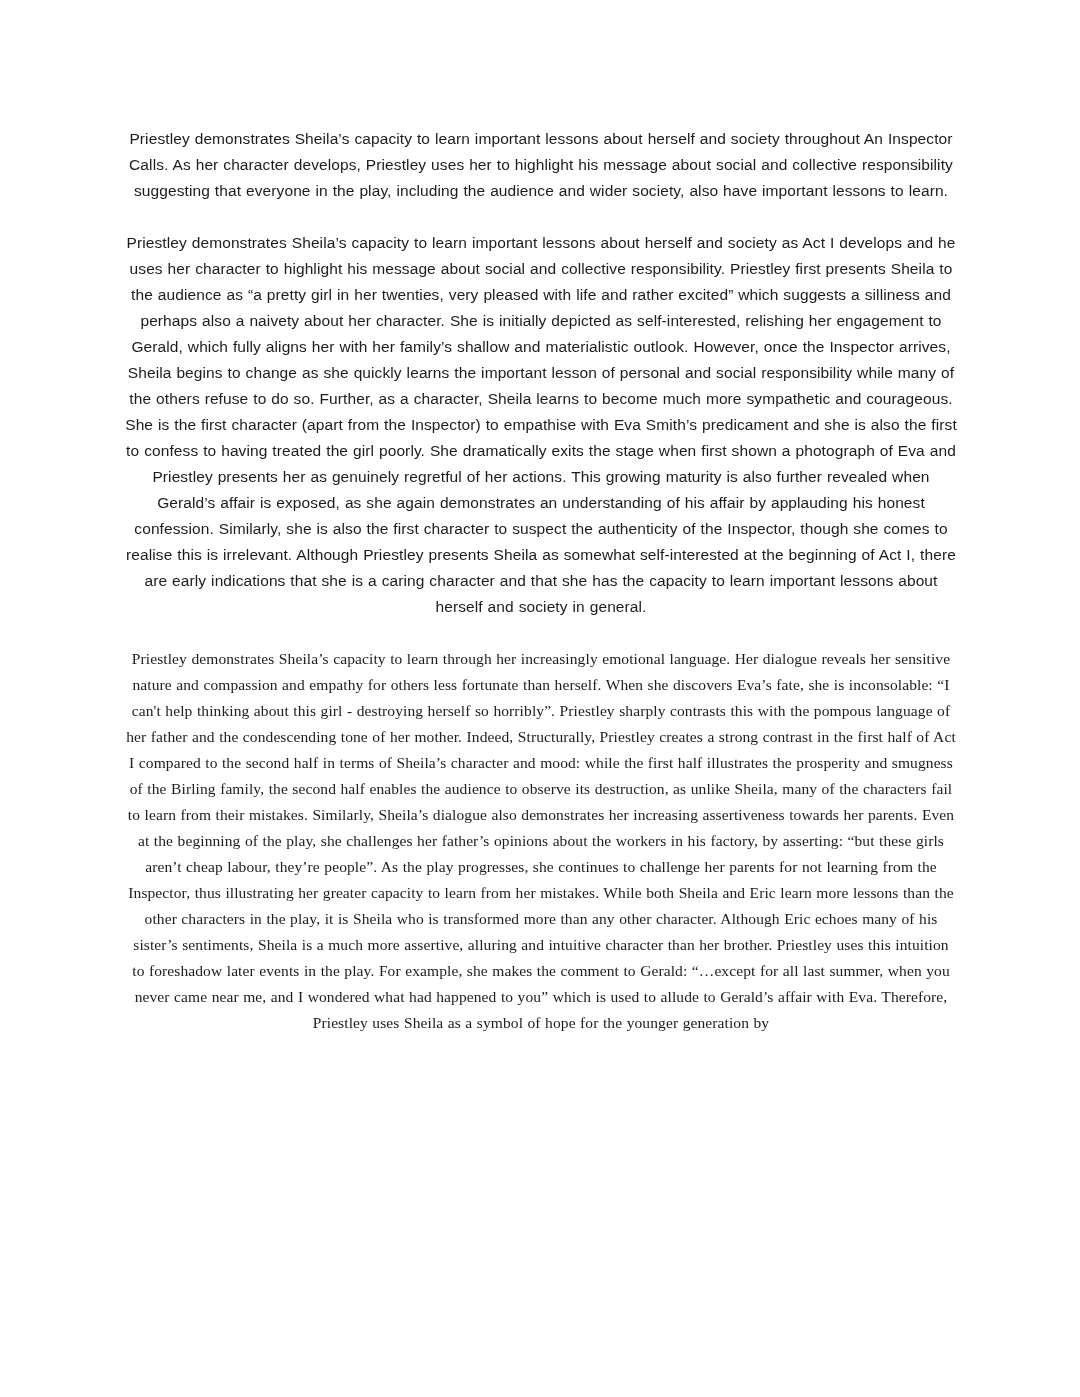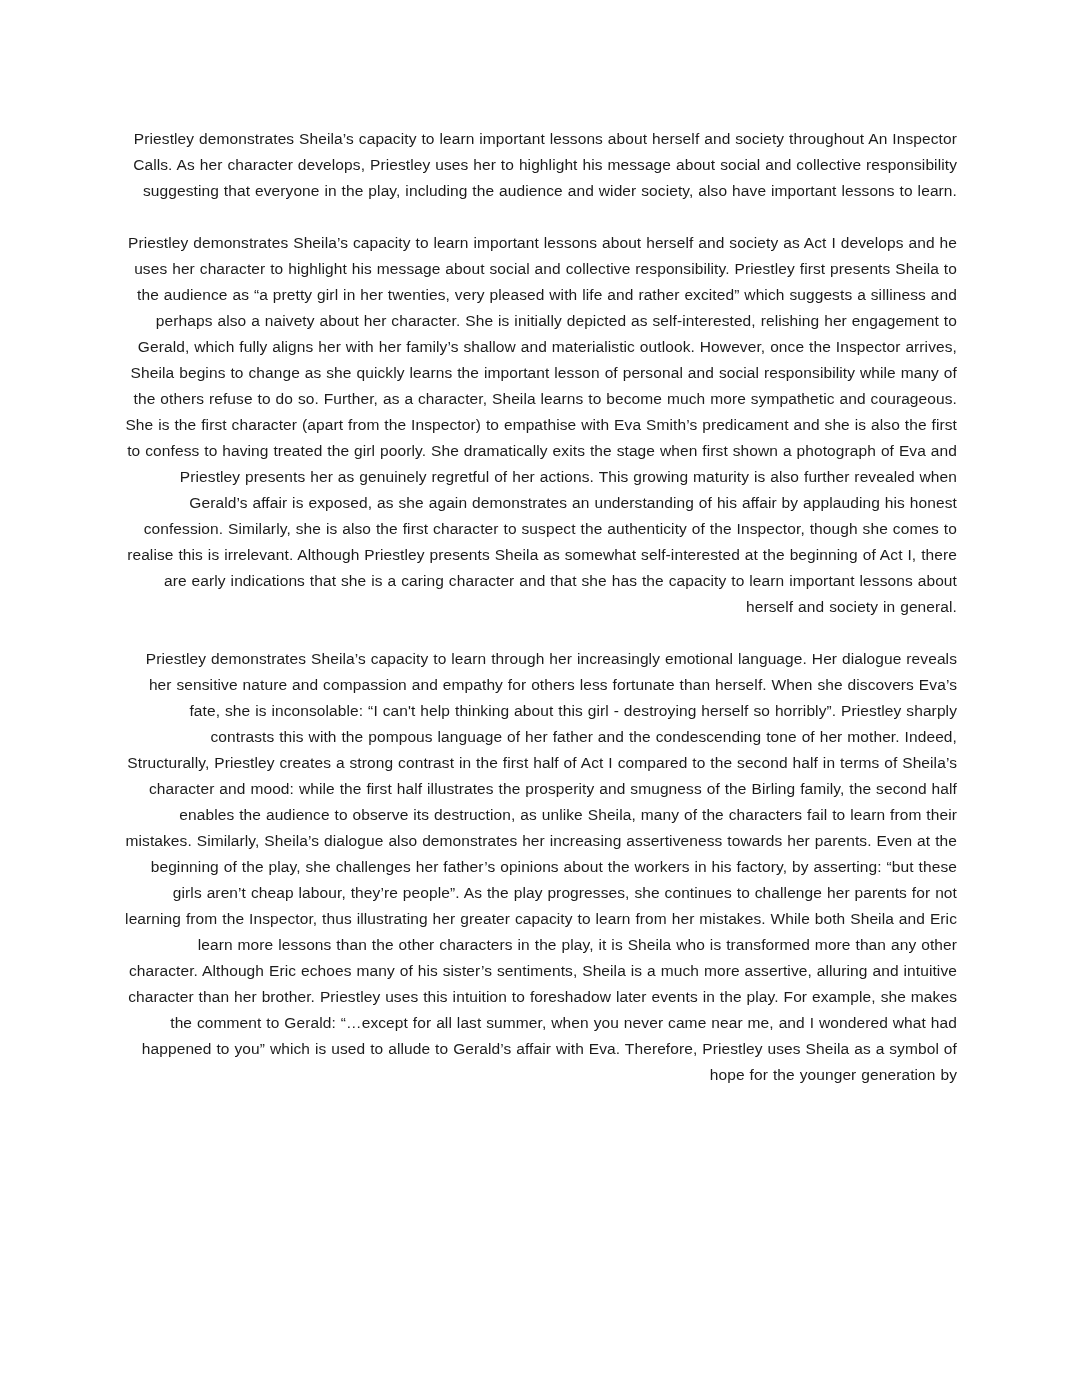--- a/index.html
+++ b/index.html
@@ -27,24 +27,25 @@
     top: 126px;
     width: 832px;
   }
   .content p {
     margin: 0 0 26px 0;
     font-size: 15.5px;
     line-height: 26px;
     color: #1c1c1c;
     letter-spacing: 0.1px;
     word-spacing: 0.5px;
-    text-align: right;
+    text-align: center;
   }
   .content p:last-child {
     margin-bottom: 0;
+    font-family: Liberation Serif, serif;
   }
 </style>
 </head>
 <body>
 
 <div class="page">
   <div class="content">
     <p>Priestley demonstrates Sheila’s capacity to learn important lessons about herself and society throughout An Inspector Calls. As her character develops, Priestley uses her to highlight his message about social and collective responsibility suggesting that everyone in the play, including the audience and wider society, also have important lessons to learn.</p>
     <p>Priestley demonstrates Sheila’s capacity to learn important lessons about herself and society as Act I develops and he uses her character to highlight his message about social and collective responsibility. Priestley first presents Sheila to the audience as “a pretty girl in her twenties, very pleased with life and rather excited” which suggests a silliness and perhaps also a naivety about her character. She is initially depicted as self-interested, relishing her engagement to Gerald, which fully aligns her with her family’s shallow and materialistic outlook. However, once the Inspector arrives, Sheila begins to change as she quickly learns the important lesson of personal and social responsibility while many of the others refuse to do so. Further, as a character, Sheila learns to become much more sympathetic and courageous. She is the first character (apart from the Inspector) to empathise with Eva Smith’s predicament and she is also the first to confess to having treated the girl poorly. She dramatically exits the stage when first shown a photograph of Eva and Priestley presents her as genuinely regretful of her actions. This growing maturity is also further revealed when Gerald’s affair is exposed, as she again demonstrates an understanding of his affair by applauding his honest confession. Similarly, she is also the first character to suspect the authenticity of the Inspector, though she comes to realise this is irrelevant. Although Priestley presents Sheila as somewhat self-interested at the beginning of Act I, there are early indications that she is a caring character and that she has the capacity to learn important lessons about herself and society in general.</p>
     <p>Priestley demonstrates Sheila’s capacity to learn through her increasingly emotional language. Her dialogue reveals her sensitive nature and compassion and empathy for others less fortunate than herself. When she discovers Eva’s fate, she is inconsolable: “I can't help thinking about this girl - destroying herself so horribly”. Priestley sharply contrasts this with the pompous language of her father and the condescending tone of her mother. Indeed, Structurally, Priestley creates a strong contrast in the first half of Act I compared to the second half in terms of Sheila’s character and mood: while the first half illustrates the prosperity and smugness of the Birling family, the second half enables the audience to observe its destruction, as unlike Sheila, many of the characters fail to learn from their mistakes. Similarly, Sheila’s dialogue also demonstrates her increasing assertiveness towards her parents. Even at the beginning of the play, she challenges her father’s opinions about the workers in his factory, by asserting: “but these girls aren’t cheap labour, they’re people”. As the play progresses, she continues to challenge her parents for not learning from the Inspector, thus illustrating her greater capacity to learn from her mistakes. While both Sheila and Eric learn more lessons than the other characters in the play, it is Sheila who is transformed more than any other character. Although Eric echoes many of his sister’s sentiments, Sheila is a much more assertive, alluring and intuitive character than her brother. Priestley uses this intuition to foreshadow later events in the play. For example, she makes the comment to Gerald: “…except for all last summer, when you never came near me, and I wondered what had happened to you” which is used to allude to Gerald’s affair with Eva. Therefore, Priestley uses Sheila as a symbol of hope for the younger generation by</p>

